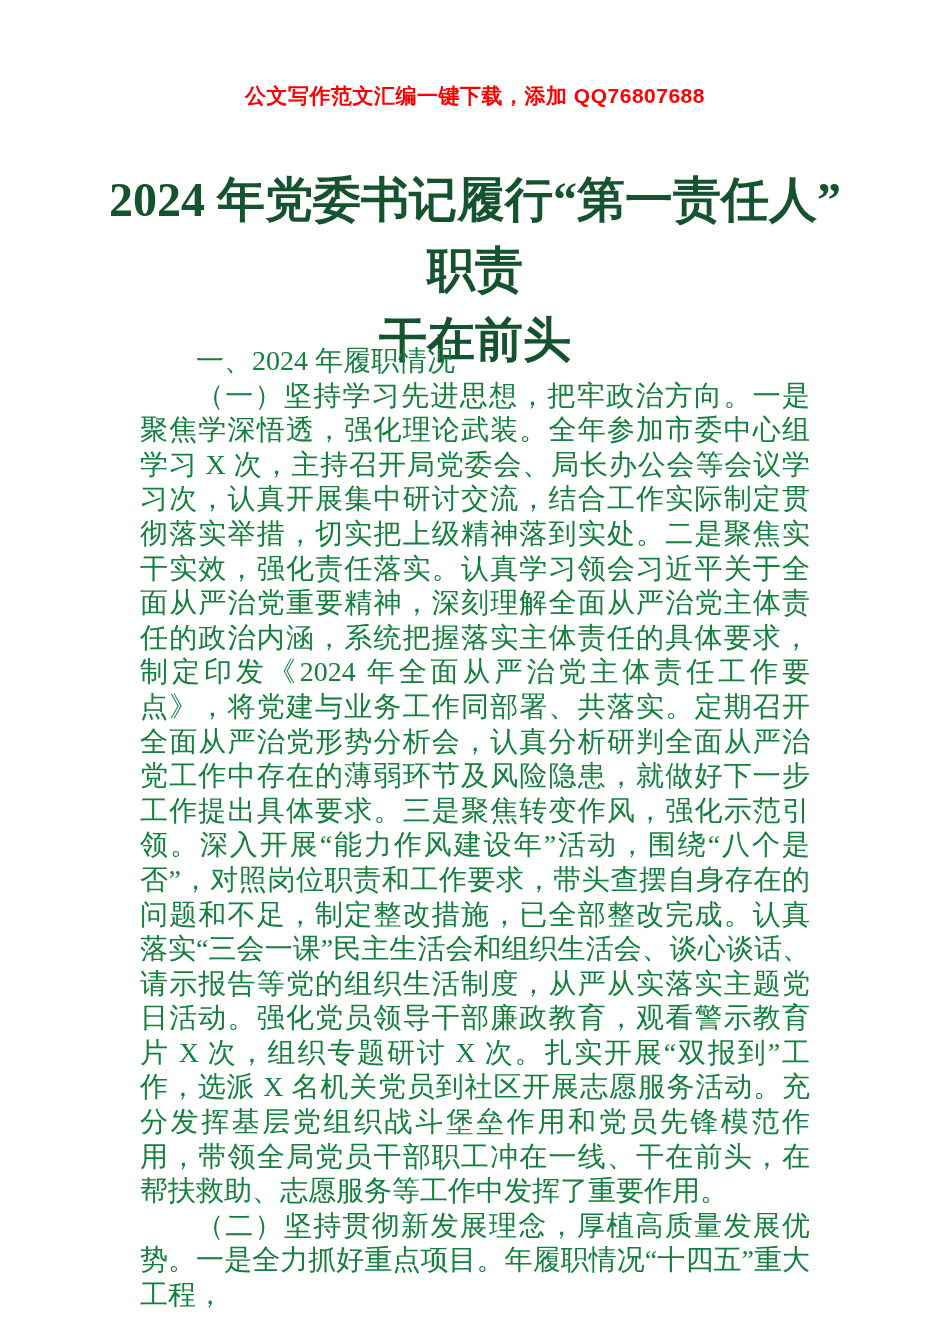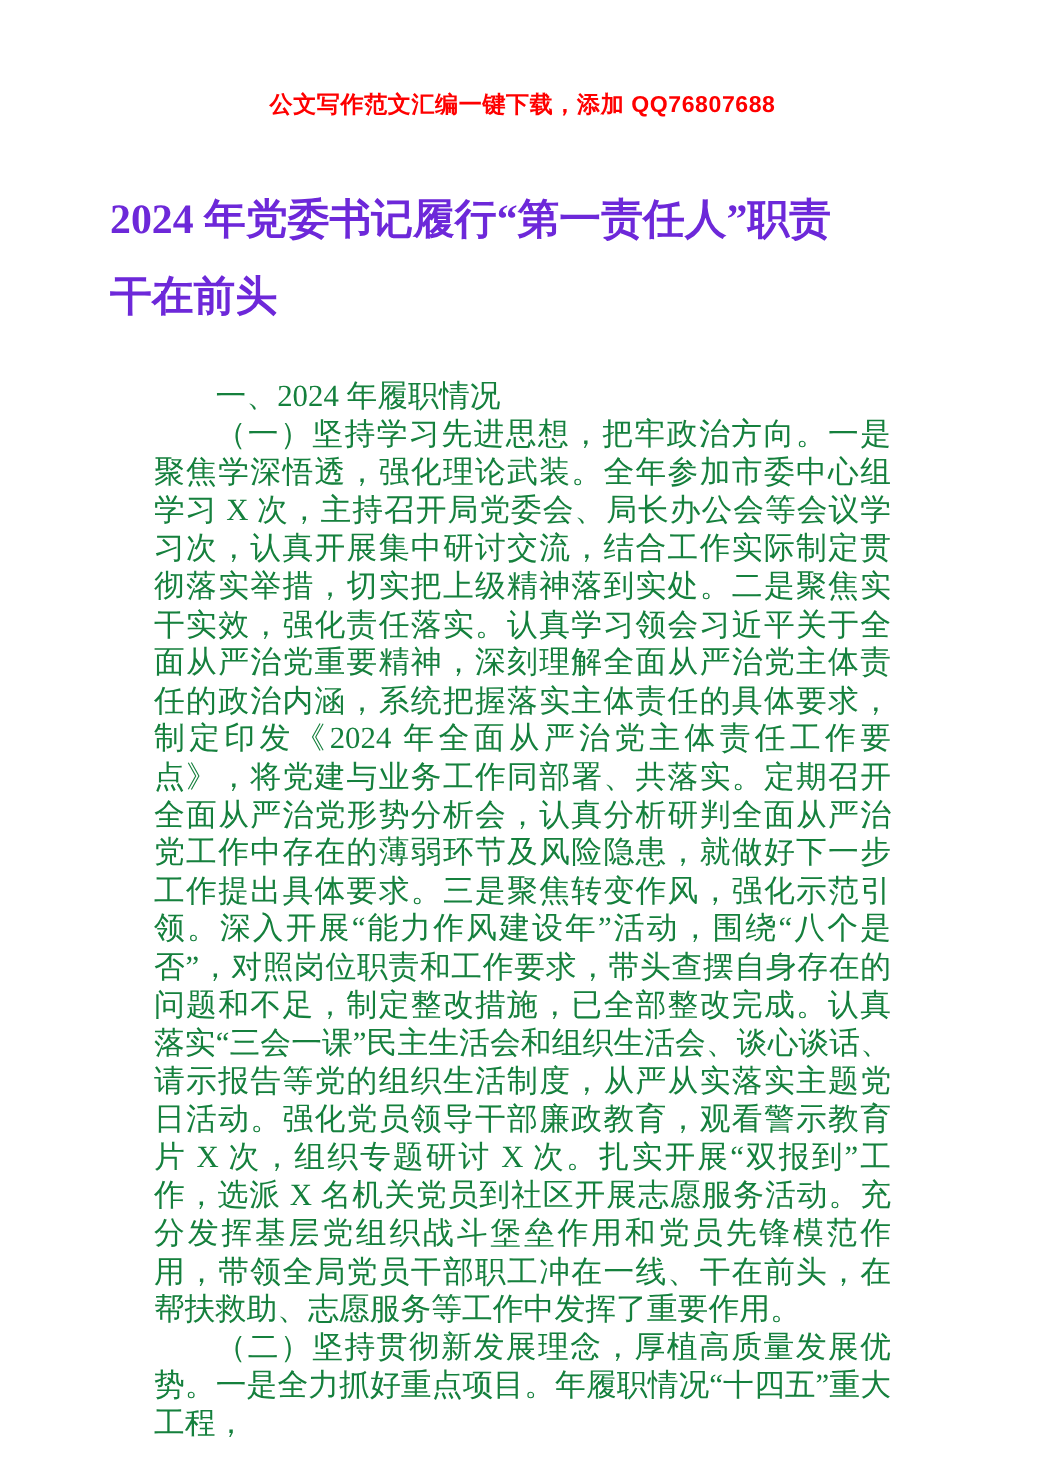--- a/index.html
+++ b/index.html
@@ -28,26 +28,26 @@
     font-size: 21px;
     line-height: 28px;
     color: #fe0000;
     letter-spacing: 0.5px;
   }
   .title {
     position: absolute;
     top: 165px;
     left: 100px;
     right: 100px;
-    text-align: left;
+    text-align: center;
     font-family: "Liberation Serif", serif;
     font-weight: bold;
-    font-size: 38px;
+    font-size: 48px;
     line-height: 70px;
-    color: #6d28d9;
+    color: #14532d;
   }
   .doc-body {
     position: absolute;
     top: 344px;
     left: 140px;
     width: 670px;
     font-family: "Liberation Serif", serif;
     font-size: 28px;
     line-height: 34.6px;
     text-align: justify;

